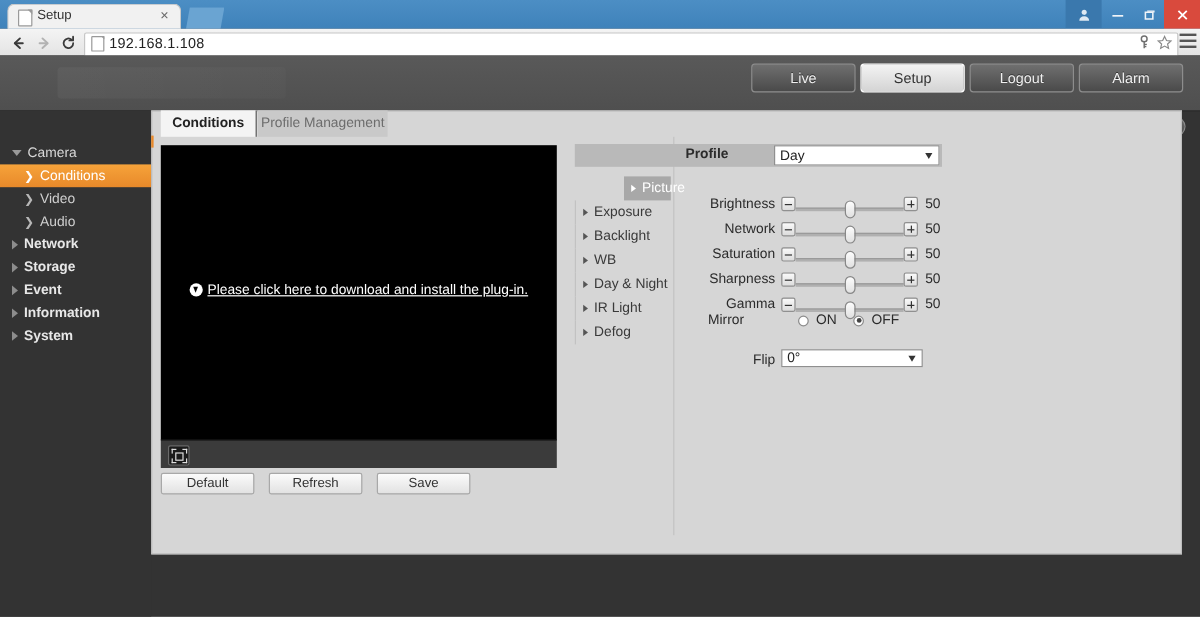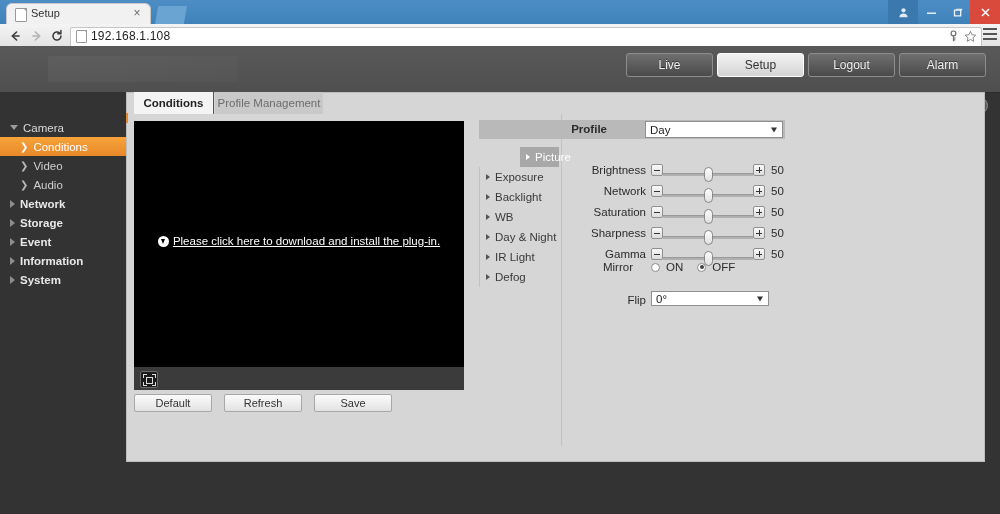--- a/index.html
+++ b/index.html
@@ -281,21 +281,21 @@
     position:absolute;left:41px;top:-7px;width:9px;height:15px;
     background:linear-gradient(#fdfdfd,#e0e0e0);
     border:1px solid #888;border-radius:5px;box-sizing:border-box;
   }
   .sval{font-size:11.5px;color:#2b2b2b;margin-left:6px;}
 
   .mirror-row{
     position:absolute;left:590px;top:261px;display:flex;align-items:center;
     font-size:11.5px;color:#2b2b2b;
   }
-  .mirror-row .mlab{width:56px;text-align:center;margin-right:5px;}
+  .mirror-row .mlab{width:56px;text-align:left;margin-right:19px;}
   .radio{
     width:9px;height:9px;border-radius:50%;
     background:#fff;border:1px solid #8b8b8b;position:relative;
     box-sizing:border-box;
   }
   .radio.on:after{
     content:"";position:absolute;left:1.5px;top:1.5px;width:4px;height:4px;
     border-radius:50%;background:#444;
   }
   .rlab{margin:0 14px 0 6px;}

